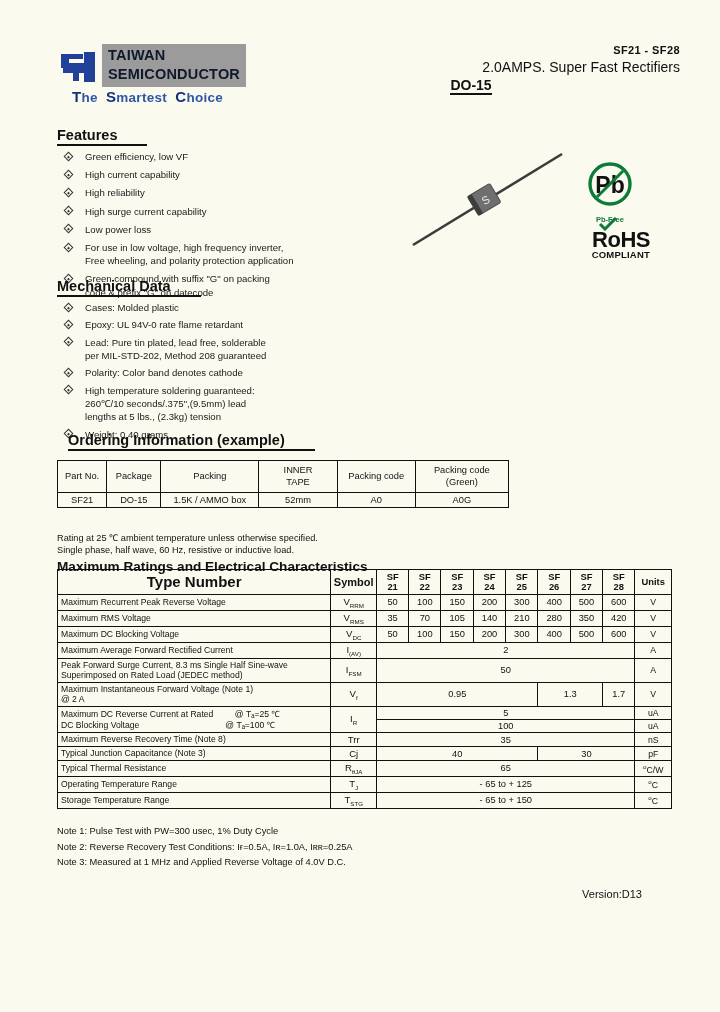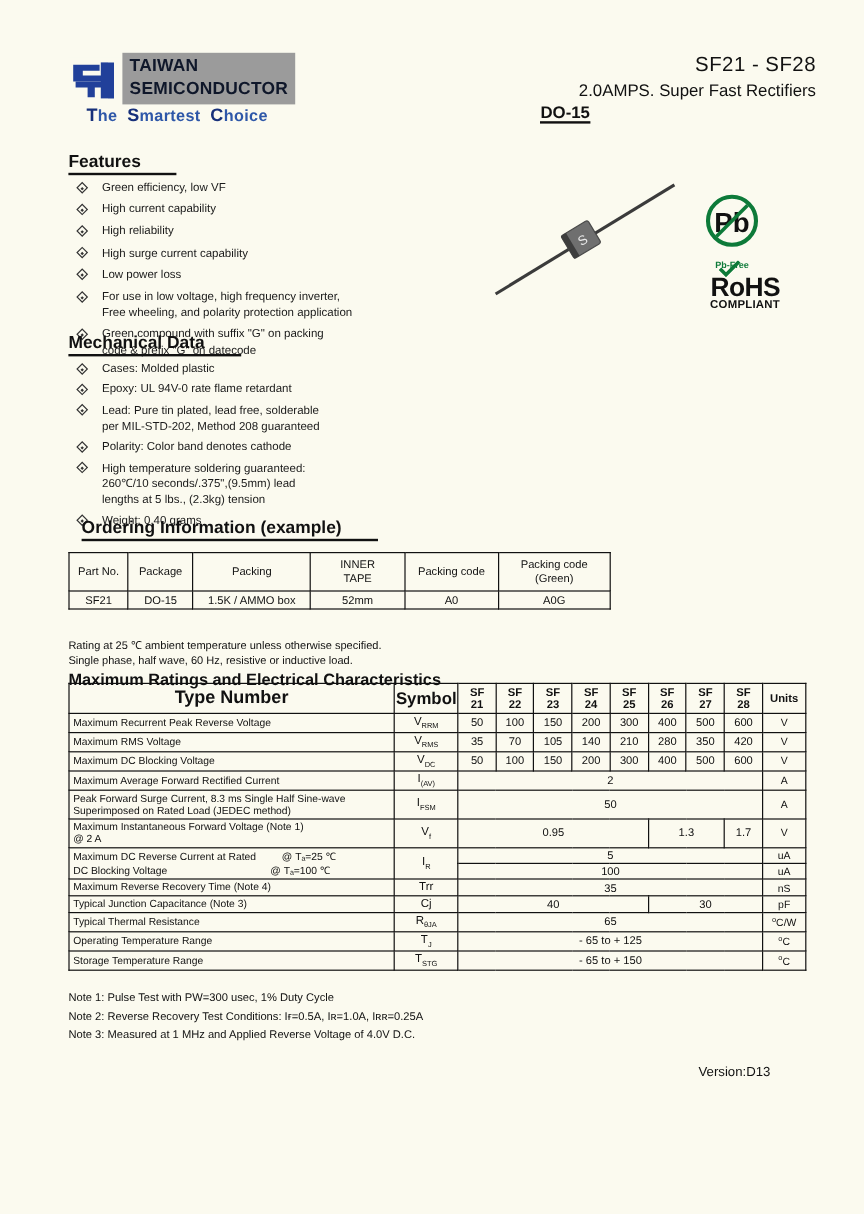--- a/index.html
+++ b/index.html
@@ -36,21 +36,21 @@
     line-height:19px; letter-spacing:0.2px;
   }
   .logo-tag {
     position:absolute; left:16px; top:44px; width:200px;
     font-size:13.5px; font-weight:bold; color:#2e57a8; letter-spacing:0.3px;
     font-family:"Liberation Sans", sans-serif;
   }
   .logo-tag b { color:#17307a; font-size:15px; }
 
   .title-block { position:absolute; right:40px; top:0px; text-align:right; width:360px; }
-  .t1 { font-size:17px; font-weight:normal; letter-spacing:0.4px; }
+  .t1 { font-size:11px; font-weight:bold; letter-spacing:0.4px; }
   .t2 { font-size:14px; margin-top:3px; }
   .t3 { font-size:14px; font-weight:bold; margin-top:2px; text-align:center; padding-right:58px; }
   .t3 span { border-bottom:2px solid #111; padding-bottom:0px; }
 
   
   .sec-h {
     font-size:14.5px; font-weight:bold;
     border-bottom:2px solid #111;
     display:inline-block; padding-right:30px; padding-bottom:1px;
     margin-bottom:4px;
@@ -101,21 +101,21 @@
   .mr-sub { position:absolute; left:57px; top:533px; font-size:9.2px; line-height:11.6px; width:400px; }
 
   .rt {
     position:absolute; left:57px; top:569px; width:615px;
     font-size:8.7px;
   }
   .rt td, .rt th { border:1px solid #111; padding:1px 2px; text-align:center; vertical-align:middle; }
   .rt td.desc { text-align:left; padding-left:3px; font-size:8.6px; line-height:10.6px; }
   .rt tr.hrow td { font-weight:bold; font-size:9.4px; line-height:10px; padding:2px 1px; }
   .rt tr.hrow td.tn { font-size:15px; font-weight:bold; }
-  .rt tr.hrow td.sym { font-size:14px; }
+  .rt tr.hrow td.sym { font-size:11px; }
   .rt td.sym { font-size:9.6px; }
   .rt td.num { font-size:9.3px; }
   sub { font-size:6.2px; }
   sup { font-size:6.2px; }
 
   .notes { position:absolute; left:57px; top:824px; font-size:9.3px; line-height:15.5px; }
   .version { position:absolute; right:78px; top:888px; font-size:11px; }
 </style>
 </head>
 <body>
@@ -314,21 +314,21 @@
           <td class="desc" rowspan="2">Maximum&nbsp;DC&nbsp;Reverse&nbsp;Current&nbsp;at&nbsp;Rated&nbsp;&nbsp;&nbsp;&nbsp;&nbsp;&nbsp;&nbsp;&nbsp;&nbsp;@&nbsp;Tₐ=25&nbsp;℃<br>DC&nbsp;Blocking&nbsp;Voltage&nbsp;&nbsp;&nbsp;&nbsp;&nbsp;&nbsp;&nbsp;&nbsp;&nbsp;&nbsp;&nbsp;&nbsp;&nbsp;&nbsp;&nbsp;&nbsp;&nbsp;&nbsp;&nbsp;&nbsp;&nbsp;&nbsp;&nbsp;&nbsp;&nbsp;&nbsp;&nbsp;&nbsp;&nbsp;&nbsp;&nbsp;&nbsp;&nbsp;&nbsp;&nbsp;&nbsp;@&nbsp;Tₐ=100&nbsp;℃</td>
           <td class="sym" rowspan="2">I<sub>R</sub></td>
           <td class="num" colspan="8">5</td>
           <td>uA</td>
         </tr>
         <tr>
           <td class="num" colspan="8">100</td>
           <td>uA</td>
         </tr>
         <tr>
-          <td class="desc">Maximum Reverse Recovery Time (Note 4)</td>
+          <td class="desc">Maximum Reverse Recovery Time (Note 8)</td>
           <td class="sym">Trr</td>
           <td class="num" colspan="8">35</td>
           <td>nS</td>
         </tr>
         <tr>
           <td class="desc">Typical Junction Capacitance (Note 3)</td>
           <td class="sym">Cj</td>
           <td class="num" colspan="5">40</td>
           <td class="num" colspan="3">30</td>
           <td>pF</td>

